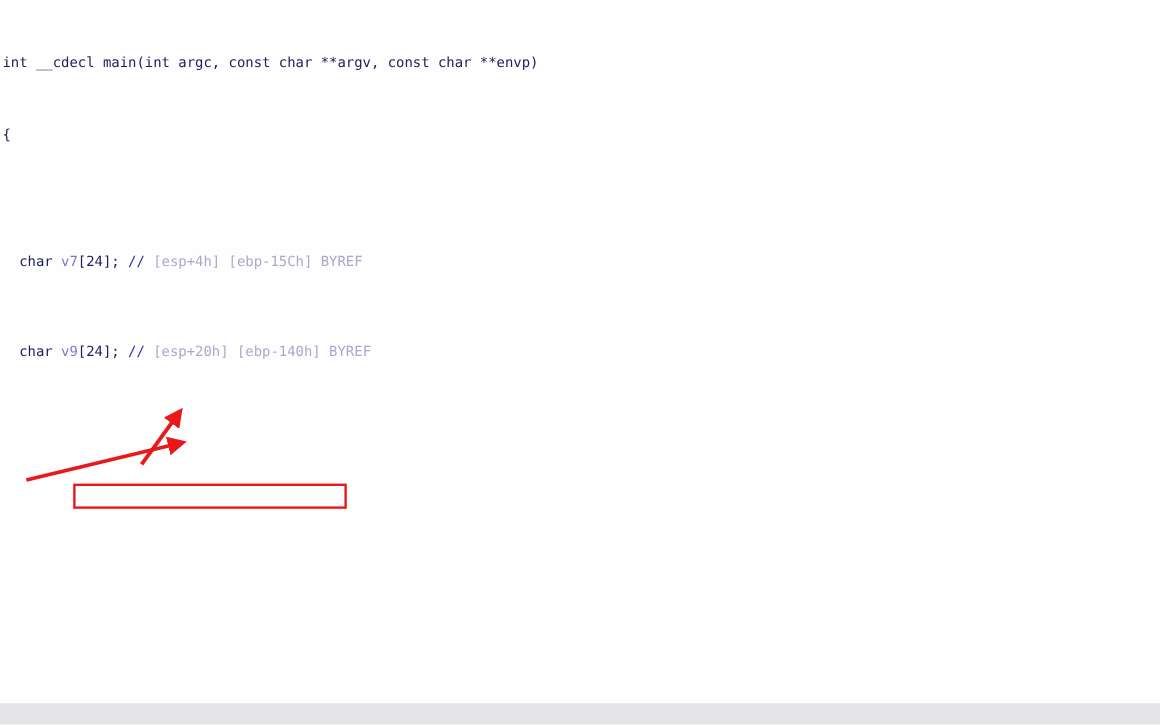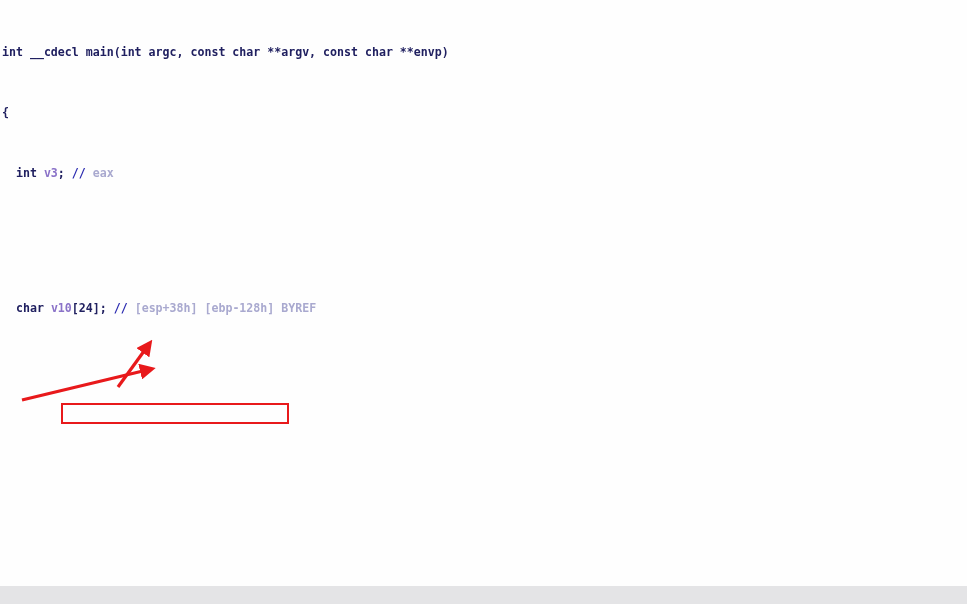--- a/index.html
+++ b/index.html
@@ -7,21 +7,20 @@
     padding: 0;
     background: #ffffff;
   }
   #app {
     position: relative;
     width: 967px;
     height: 604px;
     background: #fefefe;
     overflow: hidden;
     font-family: "DejaVu Sans Mono", "Liberation Mono", monospace;
-    font-weight: bold;
   }
   
   .bottom-band {
     position: absolute;
     left: 0;
     right: 0;
     top: 586px;
     height: 18px;
     background: #e4e4e6;
   }
@@ -71,28 +70,28 @@
 <div id="app" style="background: rgb(254, 254, 254);">
 
   <div class="bottom-band" style="background: rgb(228, 228, 230);"></div>
 
   <div class="code">
 
     <div class="ln"><span class="t-def">int __cdecl main(int argc, const char **argv, const char **envp)</span></div>
 
     <div class="ln"><span class="t-def">{</span></div>
 
-    <div class="ln"><span class="t-def">  int </span><span class="t-lvar">v3</span><span class="t-def">; </span><span class="t-cmt">// </span><span class="t-cmtx">eax</span></div>
 
 
 
+    <div class="ln"><span class="t-def">  char </span><span class="t-lvar">v7</span><span class="t-def">[24]; </span><span class="t-cmt">// </span><span class="t-cmtx">[esp+4h] [ebp-15Ch] BYREF</span></div>
 
 
+    <div class="ln"><span class="t-def">  char </span><span class="t-lvar">v9</span><span class="t-def">[24]; </span><span class="t-cmt">// </span><span class="t-cmtx">[esp+20h] [ebp-140h] BYREF</span></div>
 
-    <div class="ln"><span class="t-def">  char </span><span class="t-lvar">v10</span><span class="t-def">[24]; </span><span class="t-cmt">// </span><span class="t-cmtx">[esp+38h] [ebp-128h] BYREF</span></div>
 
 
     
 
     
 
     
 
     
 

